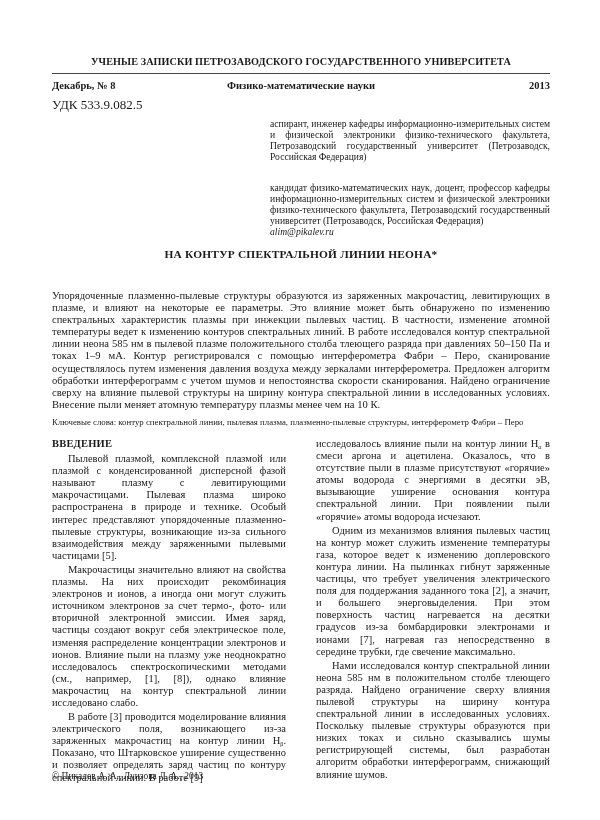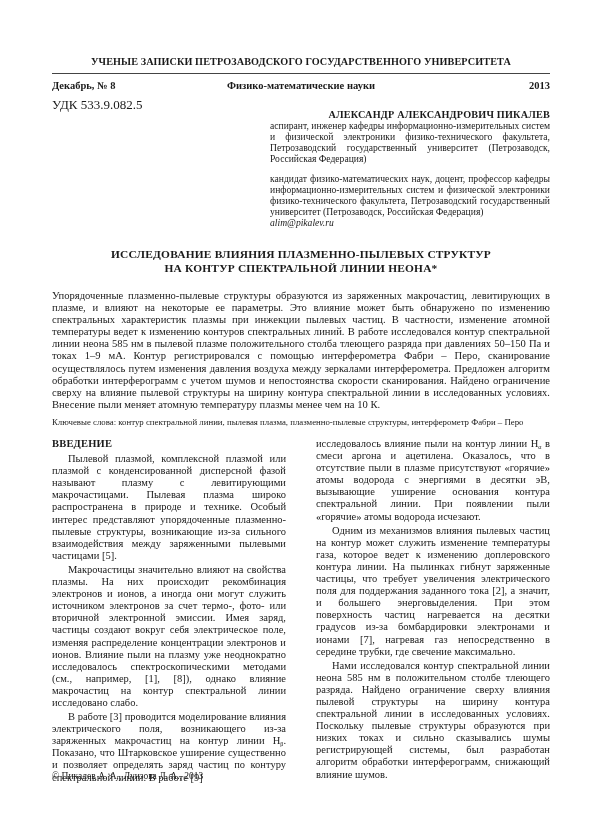--- a/index.html
+++ b/index.html
@@ -12,21 +12,21 @@
     .header-rule { position: absolute; top: 73px; left: 0; width: 498px; height: 0;
                    border-top: 1px solid #444; }
     .issue-row { position: absolute; top: 80px; left: 0; width: 498px; font-weight: bold; font-size: 10.5px; }
     .issue-row .left { position: absolute; left: 0; }
     .issue-row .center { position: absolute; left: 0; width: 498px; text-align: center; }
     .issue-row .right { position: absolute; right: 0; }
     .udk { position: absolute; top: 97px; left: 0; font-size: 13px; }
 
     .author { position: absolute; left: 218px; width: 280px; font-size: 9.6px; line-height: 11px; }
     .author .name { text-align: right; font-weight: bold; font-size: 10.2px; letter-spacing: 0.2px; }
-    .author .affil { text-align: justify; }
+    .author .affil { text-align: justify; margin-top: 9px; }
     .author .email { font-style: italic; }
     .author1 { top: 109px; }
     .author2 { top: 173px; }
 
     .article-title { position: absolute; top: 247px; left: 0; width: 498px; text-align: center;
                      font-weight: bold; font-size: 11.4px; line-height: 14px; letter-spacing: 0.2px; }
 
     .abstract { position: absolute; top: 283px; left: 0; width: 498px; font-size: 10.6px;
                 line-height: 12.1px; text-align: justify; hyphens: auto; margin-top: 7px; }
     .keywords { position: absolute; top: 417px; left: 0; width: 498px; font-size: 8.8px; }
@@ -52,31 +52,29 @@
   <div class="header-rule"></div>
 
   <div class="issue-row">
     <span class="left">Декабрь, № 8</span>
     <span class="center">Физико-математические науки</span>
     <span class="right">2013</span>
   </div>
   <div class="udk">УДК 533.9.082.5</div>
 
   <div class="author author1">
-    <div class="name">АЛЕКСАНДР АЛЕКСАНДРОВИЧ ПИКАЛЕВ</div>
     <div class="affil">аспирант, инженер кафедры информационно-измерительных систем и физической электроники физико-технического факультета, Петрозаводский государственный университет (Петрозаводск, Российская Федерация)</div>
   </div>
 
   <div class="author author2">
     <div class="affil">кандидат физико-математических наук, доцент, профессор кафедры информационно-измерительных систем и физической электроники физико-технического факультета, Петрозаводский государственный университет (Петрозаводск, Российская Федерация)</div>
     <div class="email">alim@pikalev.ru</div>
   </div>
 
   <div class="article-title">
-    <div>ИССЛЕДОВАНИЕ ВЛИЯНИЯ ПЛАЗМЕННО-ПЫЛЕВЫХ СТРУКТУР</div>
     <div>НА КОНТУР СПЕКТРАЛЬНОЙ ЛИНИИ НЕОНА*</div>
   </div>
 
   <div class="abstract">Упорядоченные плазменно-пылевые структуры образуются из заряженных макрочастиц, левитирующих в плазме, и влияют на некоторые ее параметры. Это влияние может быть обнаружено по изменению спектральных характеристик плазмы при инжекции пылевых частиц. В частности, изменение атомной температуры ведет к изменению контуров спектральных линий. В работе исследовался контур спектральной линии неона 585 нм в пылевой плазме положительного столба тлеющего разряда при давлениях 50–150 Па и токах 1–9 мА. Контур регистрировался с помощью интерферометра Фабри – Перо, сканирование осуществлялось путем изменения давления воздуха между зеркалами интерферометра. Предложен алгоритм обработки интерферограмм с учетом шумов и непостоянства скорости сканирования. Найдено ограничение сверху на влияние пылевой структуры на ширину контура спектральной линии в исследованных условиях. Внесение пыли меняет атомную температуру плазмы менее чем на 10 К.</div>
   <div class="keywords">Ключевые слова: контур спектральной линии, пылевая плазма, плазменно-пылевые структуры, интерферометр Фабри – Перо</div>
 
   <div class="col col-left">
     <div class="section-head">ВВЕДЕНИЕ</div>
     <p>Пылевой плазмой, комплексной плазмой или плазмой с конденсированной дисперсной фазой называют плазму с левитирующими макрочастицами. Пылевая плазма широко распространена в природе и технике. Особый интерес представляют упорядоченные плазменно-пылевые структуры, возникающие из-за сильного взаимодействия между заряженными пылевыми частицами [5].</p>
     <p>Макрочастицы значительно влияют на свойства плазмы. На них происходит рекомбинация электронов и ионов, а иногда они могут служить источником электронов за счет термо-, фото- или вторичной электронной эмиссии. Имея заряд, частицы создают вокруг себя электрическое поле, изменяя распределение концентрации электронов и ионов. Влияние пыли на плазму уже неоднократно исследовалось спектроскопическими методами (см., например, [1], [8]), однако влияние макрочастиц на контур спектральной линии исследовано слабо.</p>

